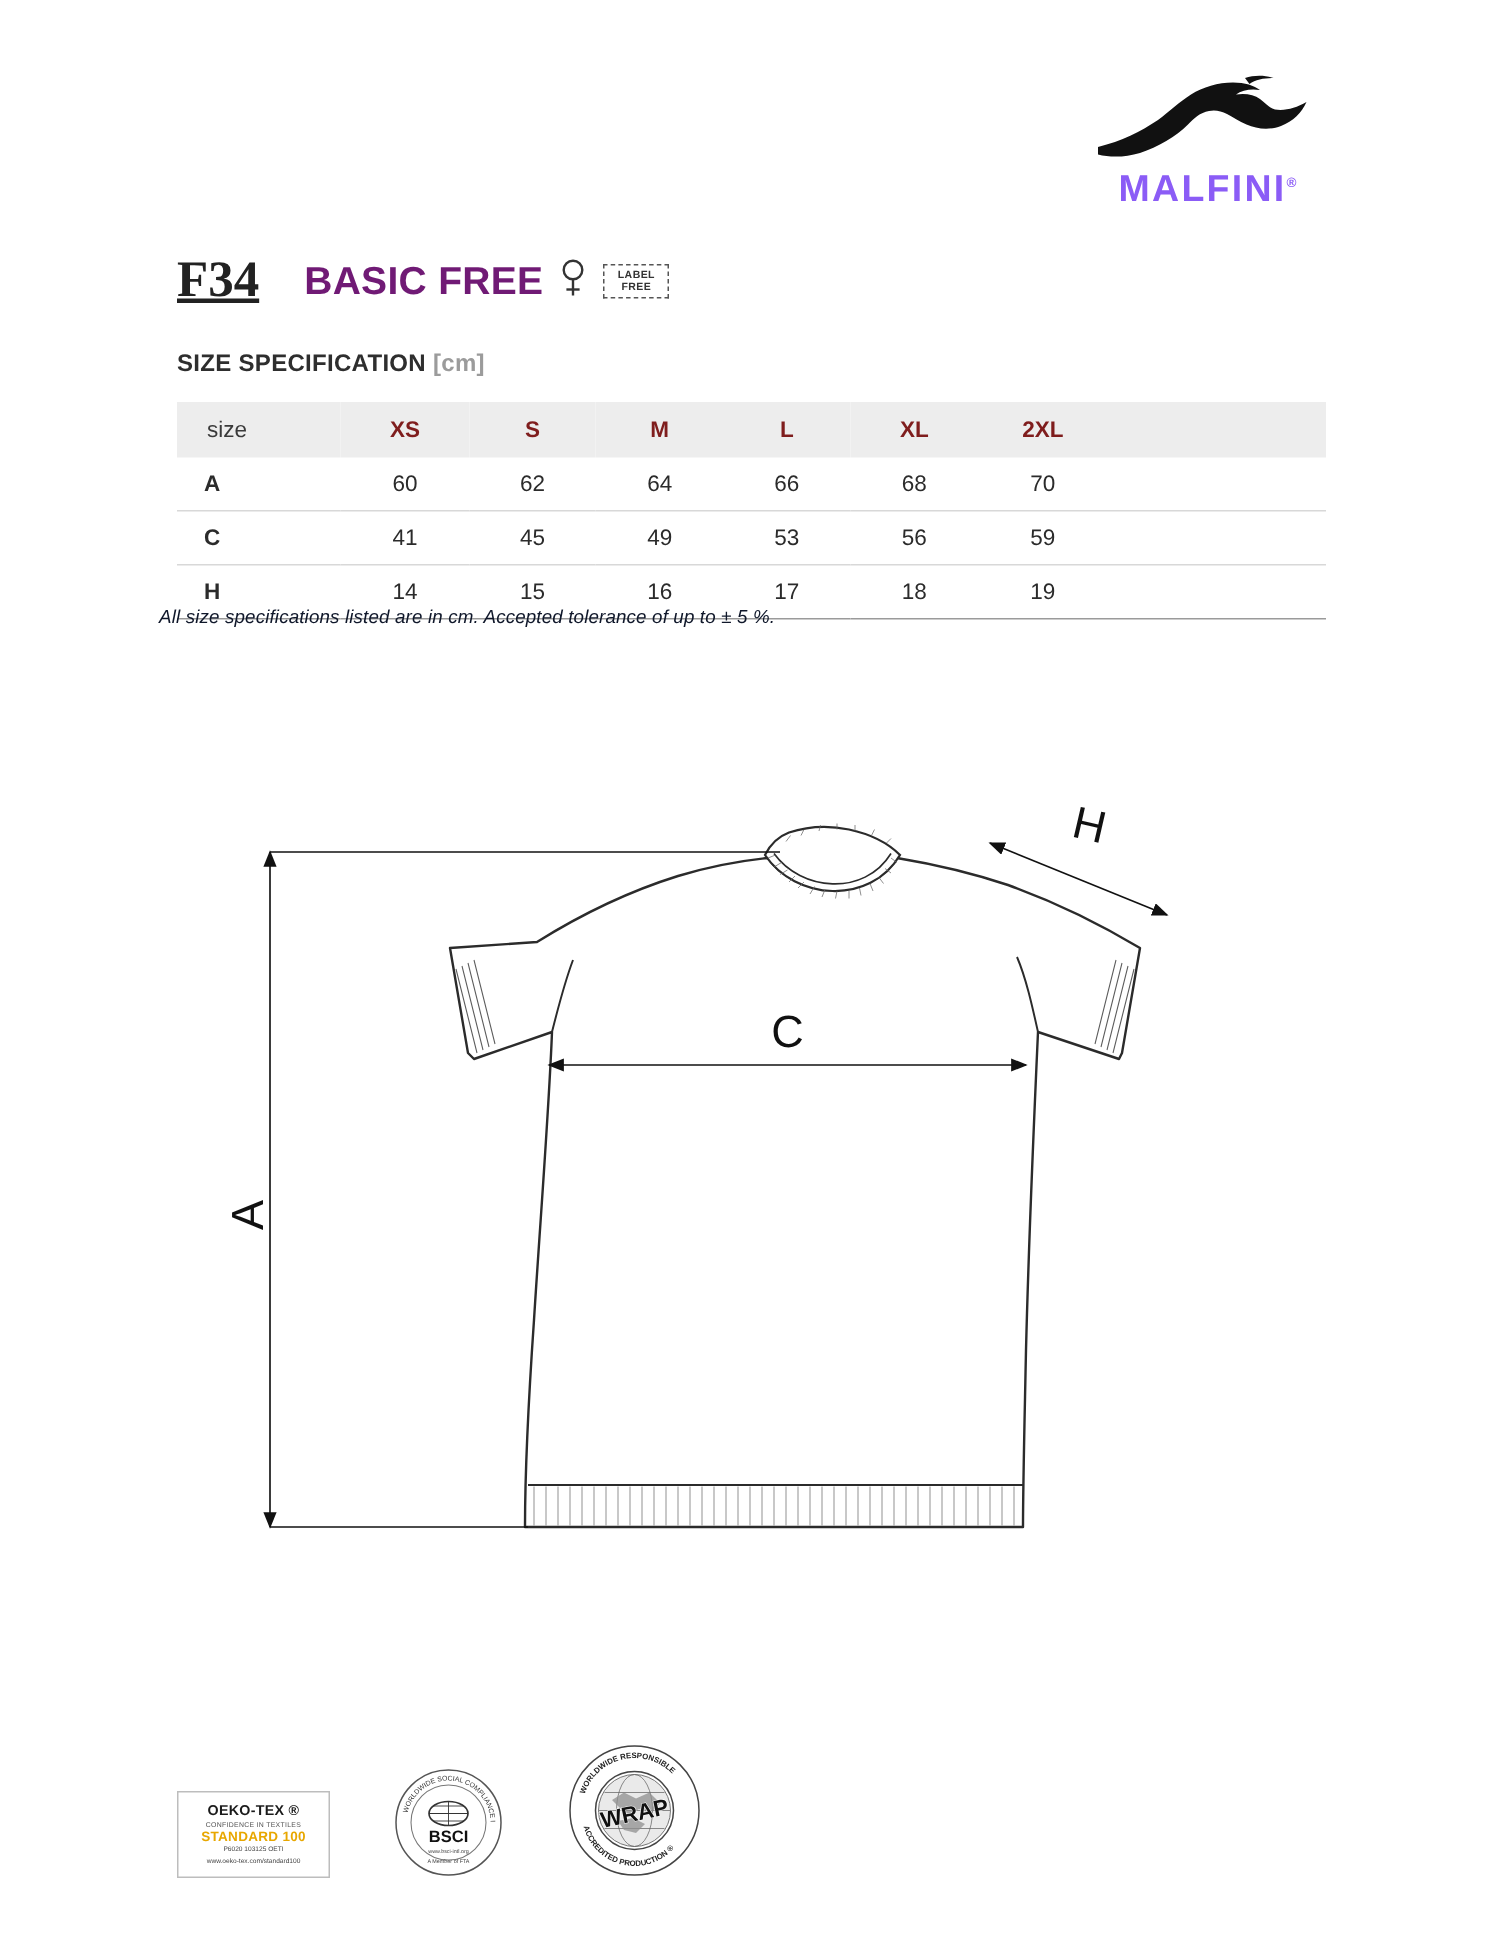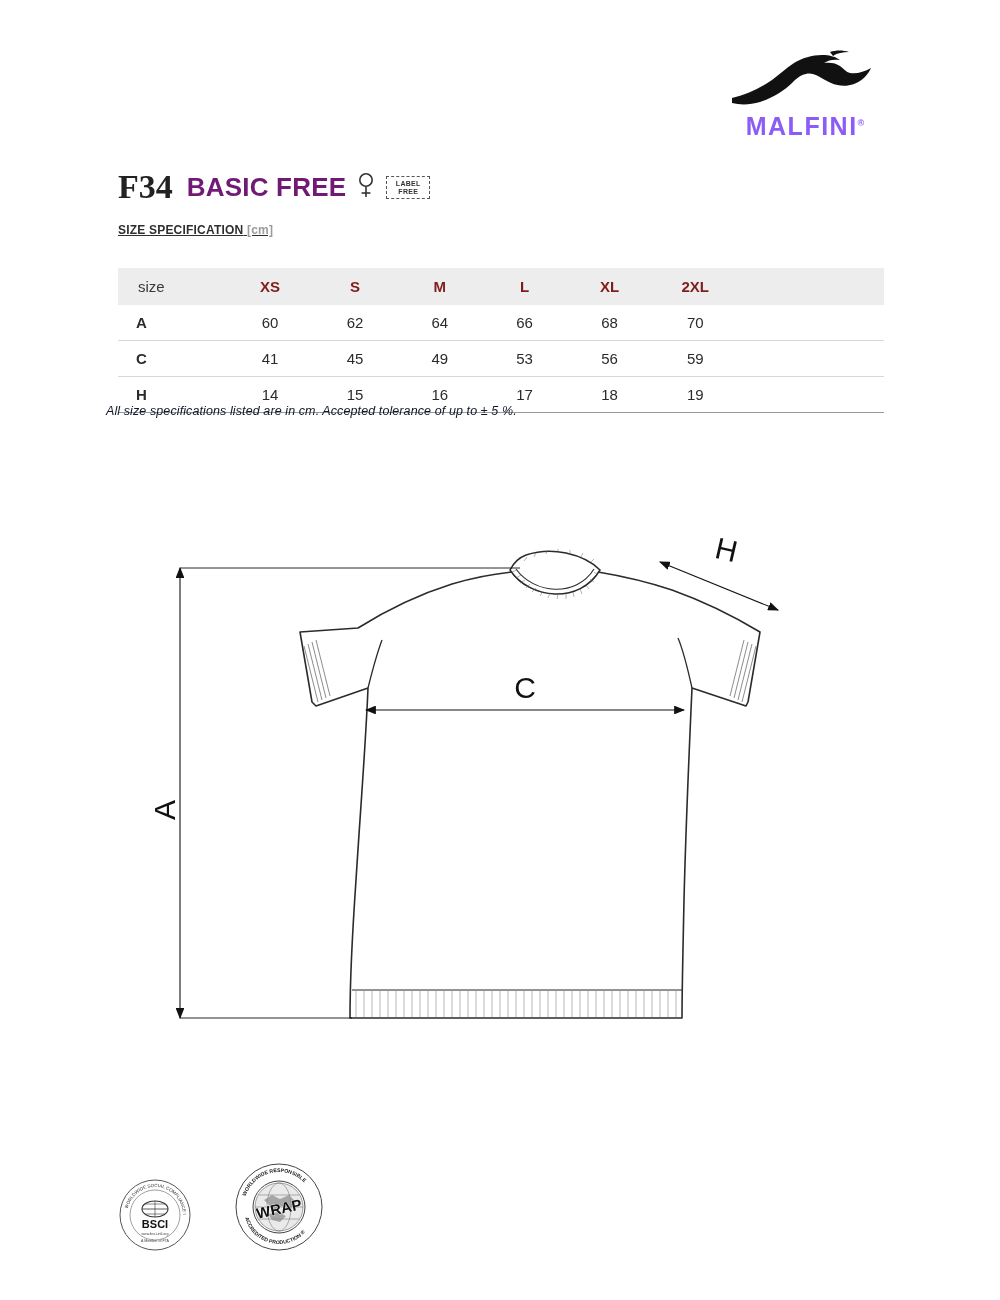--- a/index.html
+++ b/index.html
@@ -51,21 +51,22 @@
     left: 118px;
     display: flex;
     align-items: center;
   }
   .title-code {
     font-family: "Liberation Serif", serif;
     font-weight: bold;
     font-size: 34px;
     letter-spacing: 0px;
     color: #222;
-    margin-right: 14px;
+    margin-right: 30px;
+    text-decoration: underline;
   }
   .title-name {
     font-family: "Liberation Sans", sans-serif;
     font-weight: bold;
     font-size: 26px;
     color: #701a75;
     letter-spacing: 0.2px;
     margin-right: 12px;
   }
   .gender-icon {
@@ -83,27 +84,26 @@
     letter-spacing: 0.3px;
     display: flex;
     flex-direction: column;
     align-items: center;
     min-width: 34px;
   }
 
   
   .spec-heading {
     position: absolute;
-    top: 223px;
+    top: 234px;
     left: 118px;
-    font-size: 12px;
+    font-size: 16px;
     font-weight: bold;
     color: #2e2e2e;
     letter-spacing: 0.2px;
-    text-decoration: underline;
   }
   .spec-heading .unit {
     color: #9b9b9b;
     font-weight: bold;
   }
 
   table.size-table {
     position: absolute;
     top: 268px;
     left: 118px;
@@ -416,20 +416,27 @@
     <line x1="266" y1="190" x2="584" y2="190" stroke="#111" stroke-width="1.1" marker-start="url(#arrTipStart)" marker-end="url(#arrTip)"></line>
     <text x="425" y="178" font-family="Liberation Sans, sans-serif" font-size="30" fill="#111" text-anchor="middle">C</text>
 
     <line x1="560" y1="42" x2="678" y2="90" stroke="#111" stroke-width="1.1" marker-start="url(#arrTipStart)" marker-end="url(#arrTip)"></line>
     <text x="624" y="40" font-family="Liberation Sans, sans-serif" font-size="30" fill="#111" text-anchor="middle" transform="rotate(13 624 40)">H</text>
   </svg>
 </div>
 
 <div class="certs">
 
+  <div class="oeko">
+    <div class="l1">OEKO-TEX ®</div>
+    <div class="l2">CONFIDENCE IN TEXTILES</div>
+    <div class="l3">STANDARD 100</div>
+    <div class="l4">P6020 103125 OETI</div>
+    <div class="l5">www.oeko-tex.com/standard100</div>
+  </div>
 
   <svg width="74" height="74" viewBox="0 0 74 74">
     <circle cx="37" cy="37" r="35" fill="none" stroke="#555" stroke-width="1"></circle>
     <circle cx="37" cy="37" r="25" fill="none" stroke="#777" stroke-width="0.7"></circle>
     <ellipse cx="37" cy="31" rx="13" ry="8" fill="none" stroke="#333" stroke-width="1.1"></ellipse>
     <line x1="24" y1="31" x2="50" y2="31" stroke="#333" stroke-width="0.8"></line>
     <line x1="27" y1="26" x2="47" y2="26" stroke="#333" stroke-width="0.6"></line>
     <line x1="27" y1="36" x2="47" y2="36" stroke="#333" stroke-width="0.6"></line>
     <line x1="37" y1="23" x2="37" y2="39" stroke="#333" stroke-width="0.6"></line>
     <text x="37" y="50" font-family="Liberation Sans, sans-serif" font-size="11" font-weight="bold" fill="#111" text-anchor="middle">BSCI</text>

